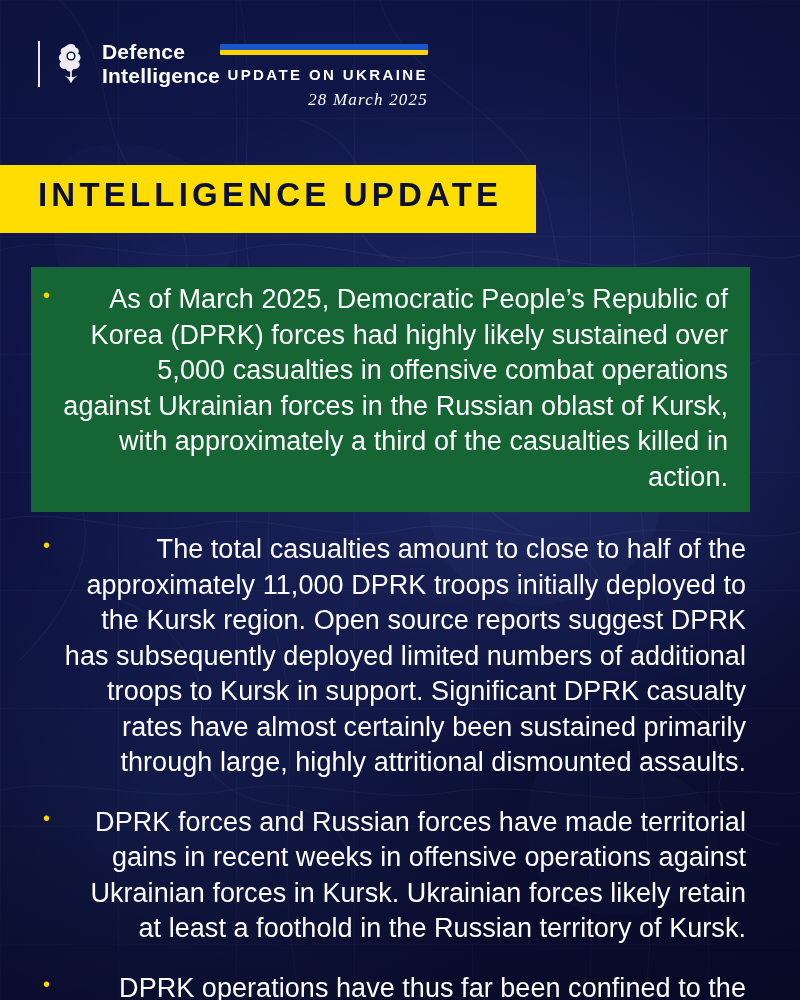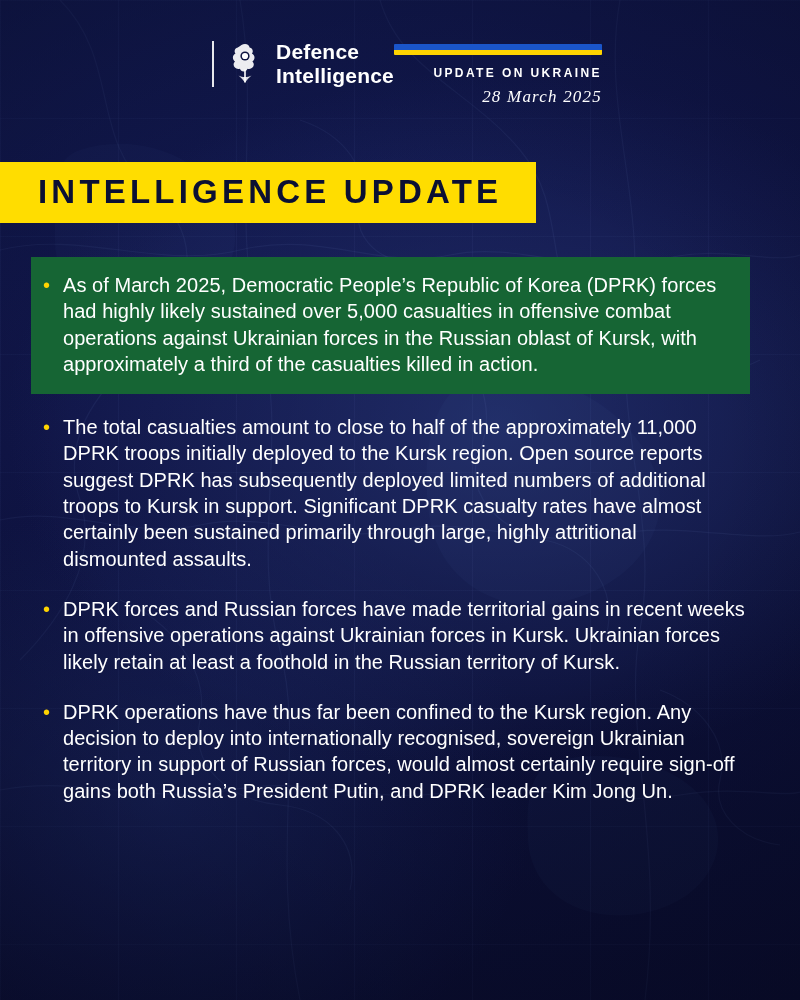--- a/index.html
+++ b/index.html
@@ -39,21 +39,21 @@
     position: absolute; inset: 0;
     background: radial-gradient(ellipse 820px 680px at 50% 45%, rgba(0,0,0,0) 40%, rgba(5,7,28,0.55) 100%);
     pointer-events: none;
   }
 
   
   .header {
     position: relative;
     display: flex;
     align-items: flex-start;
-    justify-content: center;
+    justify-content: flex-start;
     padding: 40px 24px 0 38px;
     z-index: 5;
   }
   .brand {
     display: flex;
     align-items: center;
     gap: 14px;
   }
   .brand-rule {
     width: 2px;
@@ -86,42 +86,42 @@
     margin-bottom: 11px;
     border-radius: 1px;
     overflow: hidden;
     display: flex;
     flex-direction: column;
   }
   .flag .blue { flex: 1; background: #1a55c9; }
   .flag .yellow { flex: 1; background: #ffd400; }
   .update-label {
     color: #ffffff;
-    font-size: 12px;
+    font-size: 15px;
     letter-spacing: 2.4px;
     font-weight: 700;
     text-transform: uppercase;
   }
   .update-date {
     color: #ffffff;
     font-family: "Liberation Serif", serif;
     font-style: italic;
     font-size: 17px;
     letter-spacing: 1.2px;
     margin-top: 7px;
   }
 
   
   .title-banner {
     position: relative;
     z-index: 5;
     margin: 55px 0 0 0;
     background: #ffdd00;
     display: inline-block;
-    padding: 13px 34px 15px 38px;
+    padding: 13px 34px 22px 38px;
   }
   .title-banner h1 {
     color: #0b1033;
     font-size: 33px;
     font-weight: 800;
     letter-spacing: 4.2px;
     line-height: 1;
     text-transform: uppercase;
   }
 
@@ -140,24 +140,25 @@
   }
   li.bullet .dot {
     color: #ffd400;
     font-size: 20px;
     line-height: 1.32;
     flex: 0 0 auto;
     padding-left: 10px;
   }
   li.bullet .txt {
     color: #ffffff;
-    font-size: 20px;
+    font-size: 27px;
     line-height: 1.315;
     letter-spacing: .05px;
     padding-right: 4px;
+    text-align: right;
   }
   li.bullet.highlight {
     background: #166534;
     padding: 15px 18px 17px 0;
     margin-left: -2px;
     margin-bottom: 20px;
   }
   li.bullet.highlight .dot { padding-left: 12px; }
 </style>
 </head>

